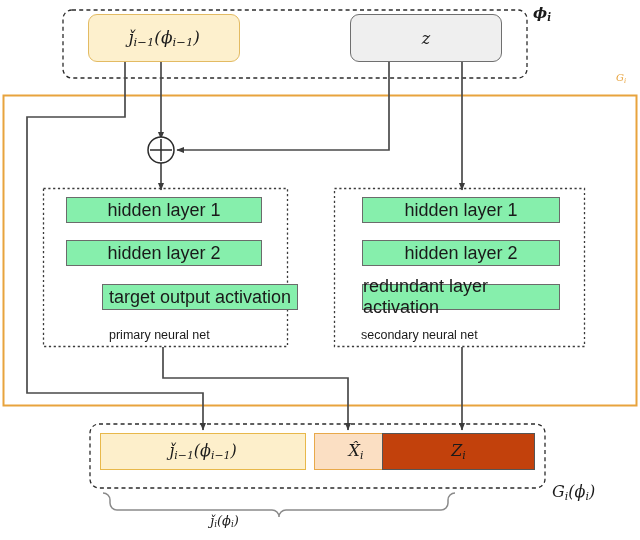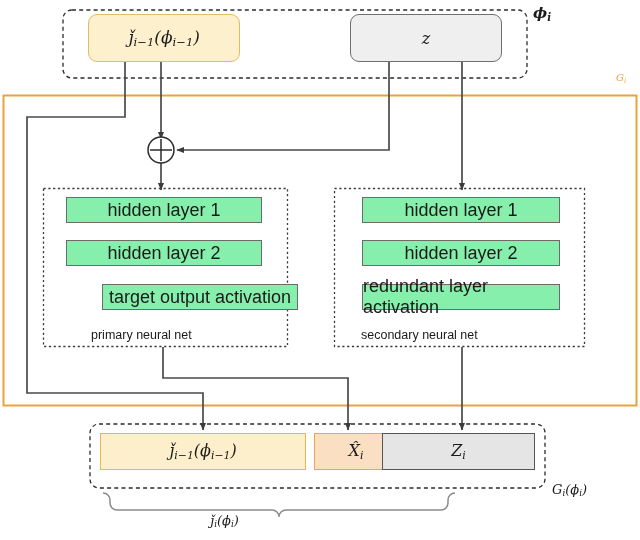--- a/index.html
+++ b/index.html
@@ -56,21 +56,21 @@
   }
   .out-g-prev {
     background: #fdefcb;
     border-color: #e8b84a;
   }
   .out-xhat {
     background: #fbdfc3;
     border-color: #e8a94a;
   }
   .out-z {
-    background: #e5e5e5;
+    background: #c2410c;
     border-color: #555555;
   }
   
   .math {
     font-family: "DejaVu Serif", "Liberation Serif", serif;
     font-style: italic;
     color: #1a1a1a;
     white-space: nowrap;
   }
   .sub {
@@ -89,21 +89,21 @@
     font-size: 15px;
     color: #1a1a1a;
   }
   .tag-gi {
     position: absolute;
     font-size: 10px;
     color: #e8a33d;
   }
   .tag-gifi {
     position: absolute;
-    font-size: 13px;
+    font-size: 16px;
     color: #1a1a1a;
   }
   .tag-brace {
     position: absolute;
     font-size: 13px;
     color: #1a1a1a;
   }
 </style>
 </head>
 <body>
@@ -167,21 +167,21 @@
 
   <div class="node layer-box" style="left:66px; top:197px; width:196px; height:26px;">
     <span>hidden layer 1</span>
   </div>
   <div class="node layer-box" style="left:66px; top:240px; width:196px; height:26px;">
     <span>hidden layer 2</span>
   </div>
   <div class="node layer-box" style="left:66px; top:284px; width:196px; height:26px;margin-left:36px;">
     <span>target output activation</span>
   </div>
-  <div class="caption" style="left:50px; top:328px;padding-left:41px;">primary neural net</div>
+  <div class="caption" style="left:68px; top:328px;padding-left:41px;">primary neural net</div>
 
   <div class="node layer-box" style="left:362px; top:197px; width:198px; height:26px;">
     <span>hidden layer 1</span>
   </div>
   <div class="node layer-box" style="left:362px; top:240px; width:198px; height:26px;">
     <span>hidden layer 2</span>
   </div>
   <div class="node layer-box" style="left:362px; top:284px; width:198px; height:26px;">
     <span>redundant layer activation</span>
   </div>

